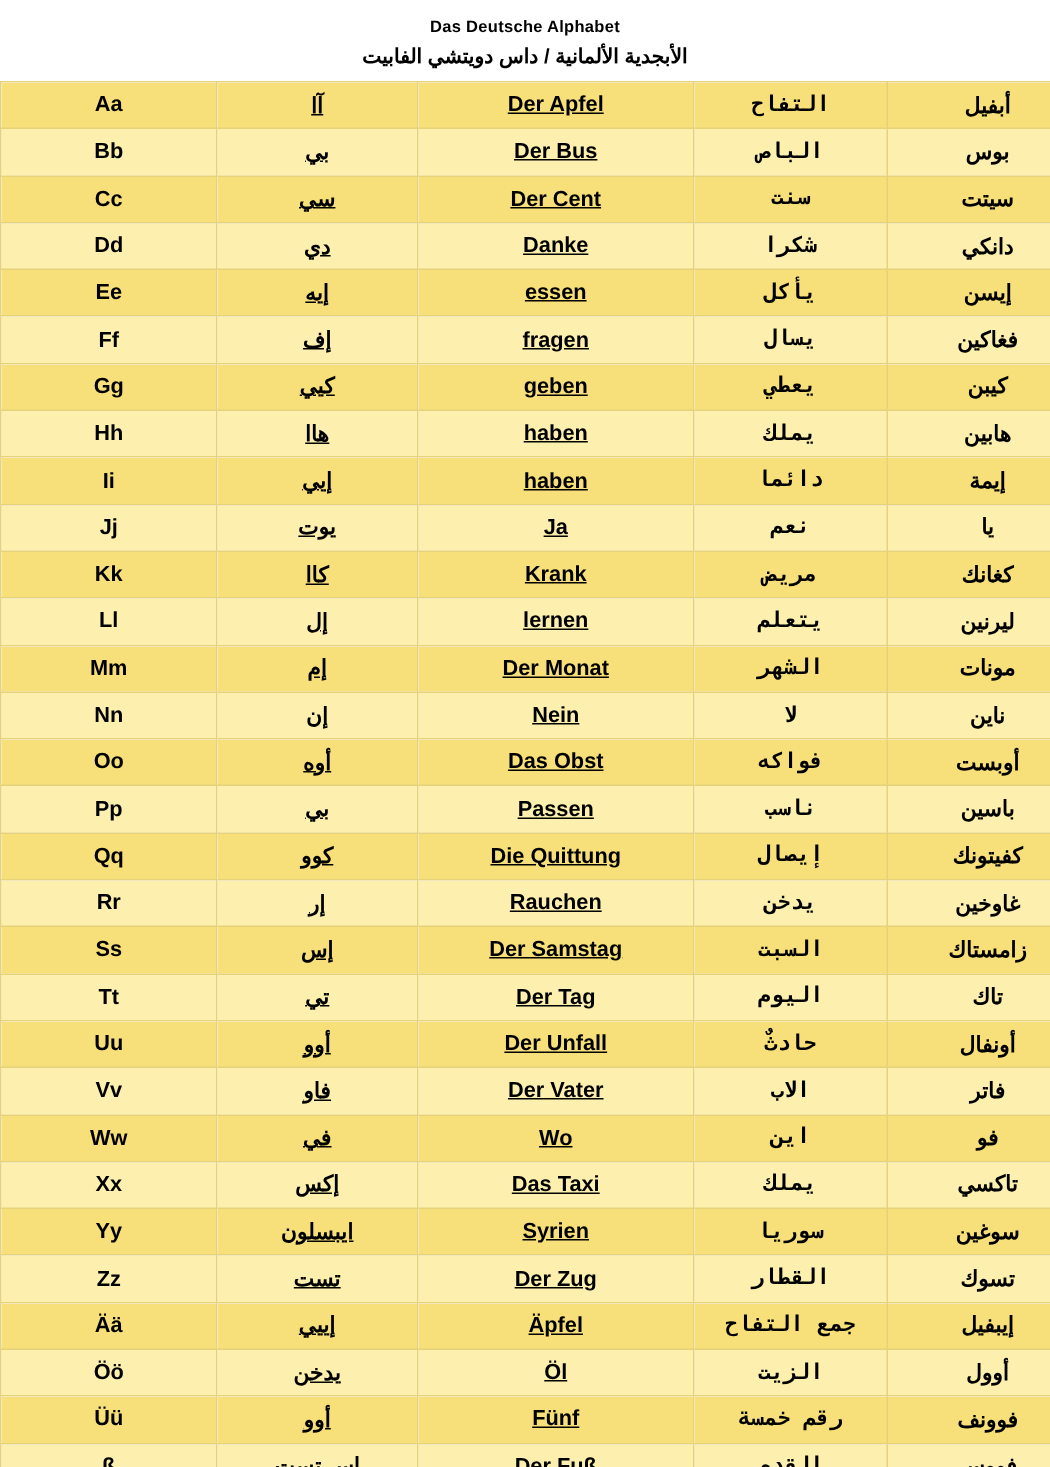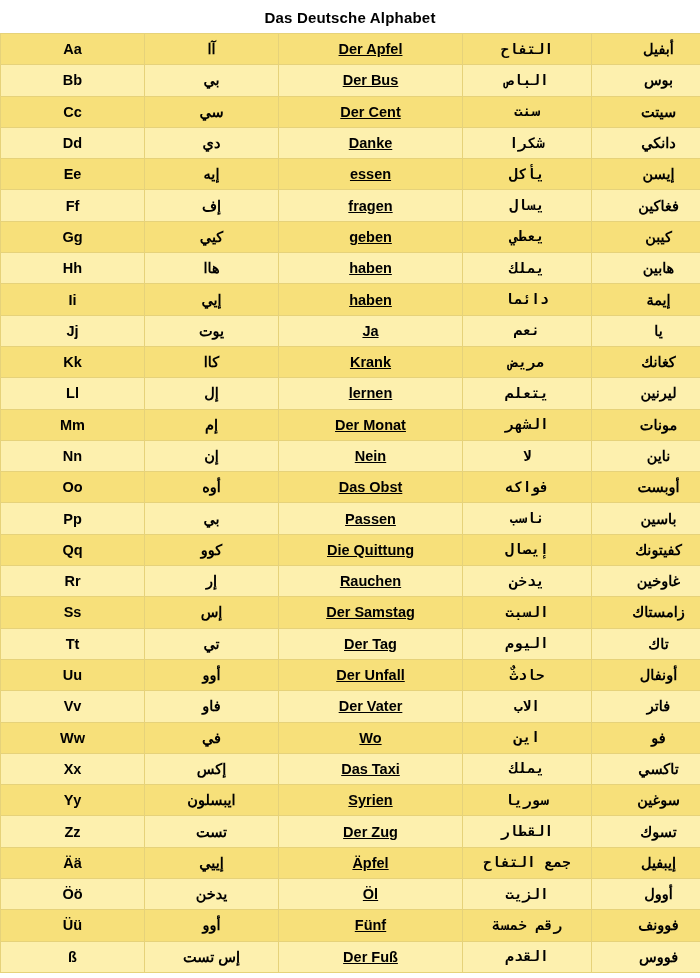--- a/index.html
+++ b/index.html
@@ -19,21 +19,21 @@
     height: 978px;
     box-sizing: border-box;
     padding: 0;
     position: relative;
   }
   .header {
     text-align: center;
     padding-top: 9px;
   }
   .title {
-    font-size: 15px;
+    font-size: 11px;
     font-weight: bold;
     letter-spacing: 0.2px;
     line-height: 18px;
   }
   .subtitle {
     font-size: 13.5px;
     font-weight: bold;
     line-height: 20px;
     direction: rtl;
     margin-top: 1px;
@@ -49,34 +49,35 @@
     height: 30.3px;
     padding: 0 4px;
     text-align: center;
     vertical-align: middle;
     font-size: 14.5px;
     font-weight: bold;
     overflow: hidden;
     white-space: nowrap;
   }
   td.c-letter { width: 135px; }
-  td.c-letter-ar { width: 125px; direction: rtl; font-size: 13.5px; }
+  td.c-letter-ar { width: 125px; direction: rtl; font-size: 13.5px; text-decoration: underline; }
   td.c-word { width: 175px; text-decoration: underline; }
   td.c-word-ar { width: 120px; direction: rtl; font-size: 13.5px; font-family: Liberation Mono, monospace; }
   td.c-translit { width: 125px; direction: rtl; font-size: 13.5px; }
   tr.shade-a td { background: #f7e07a; }
   tr.shade-b td { background: #fdf0ae; }
 </style>
 </head>
 <body>
 
 <div class="page">
 
   <div class="header">
     <div class="title">Das Deutsche Alphabet</div>
+    <div class="subtitle">الأبجدية الألمانية / داس دويتشي الفابيت</div>
   </div>
 
   <table class="alphabet">
     <tbody>
         <tr class="row shade-a">
           <td class="c-letter">Aa</td>
           <td class="c-letter-ar">آا</td>
           <td class="c-word">Der Apfel</td>
           <td class="c-word-ar">التفاح</td>
           <td class="c-translit">أبفيل</td>

